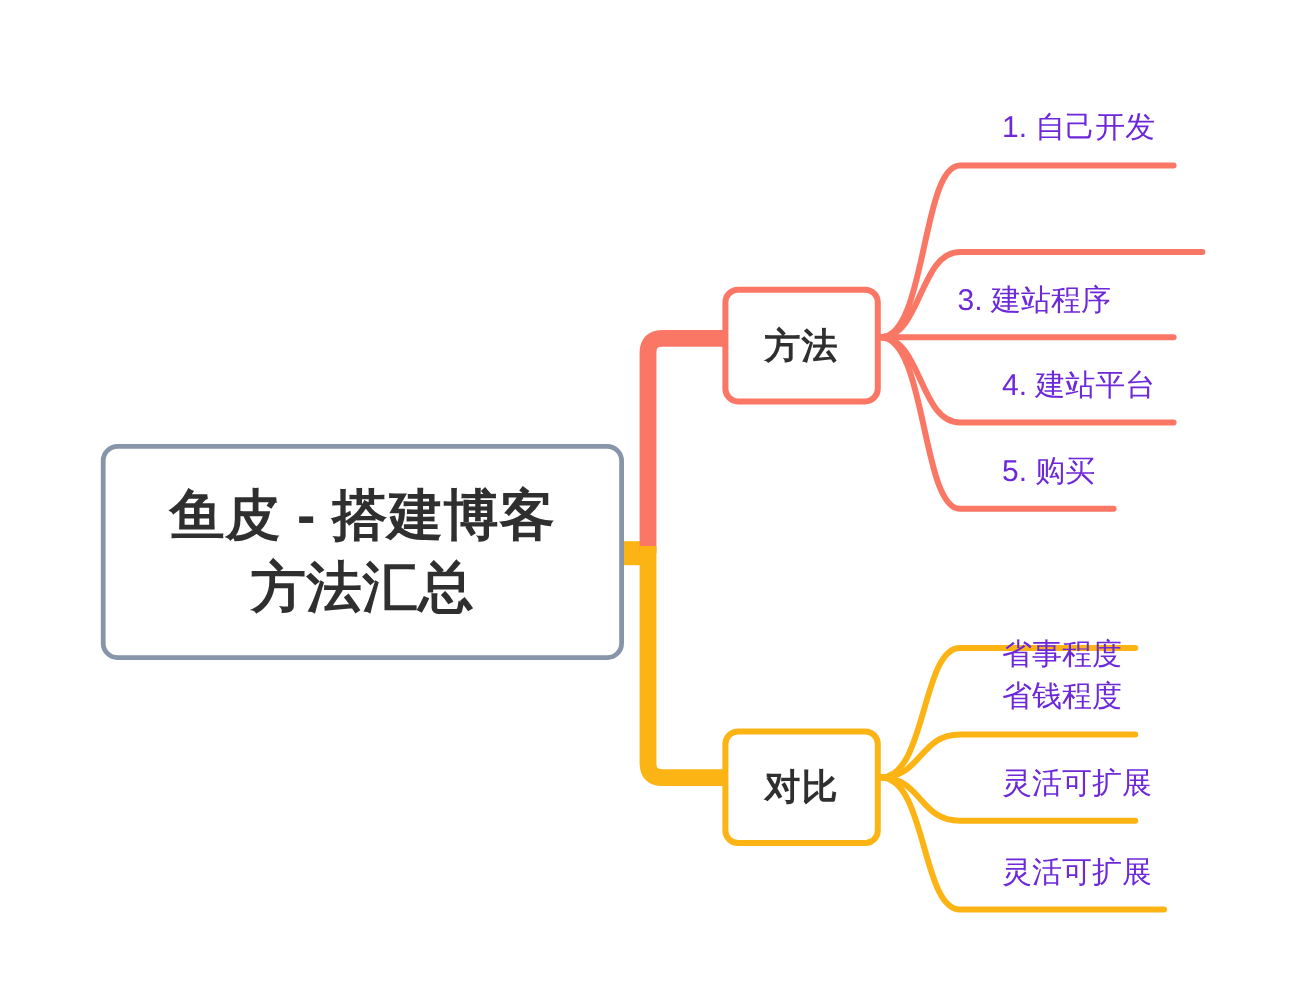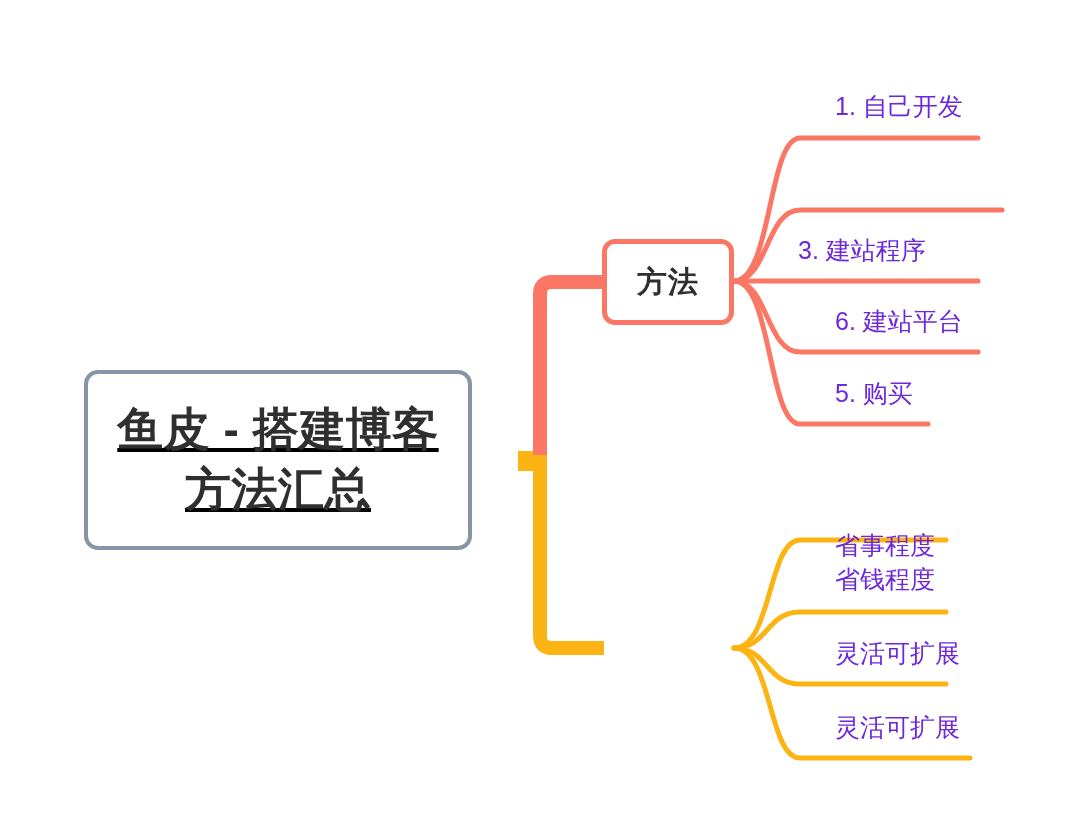--- a/index.html
+++ b/index.html
@@ -30,47 +30,46 @@
     width: 1080px;
     height: 840px;
     overflow: visible;
   }
 
   
   .root-node {
     position: absolute;
     left: 84px;
     top: 370px;
-    width: 388px;
+    width: 436px;
     height: 180px;
     box-sizing: border-box;
     border: 4px solid #8795a8;
     border-radius: 14px;
     background: #ffffff;
     display: flex;
     align-items: center;
     justify-content: center;
     text-align: center;
-    text-decoration: underline;
   }
   .root-label {
     font-size: 46px;
     font-weight: bold;
     color: #2f2f2f;
     line-height: 1.30;
     letter-spacing: 0.5px;
     white-space: pre-line;
   }
 
   
   .branch-node {
     position: absolute;
     box-sizing: border-box;
     width: 132px;
-    height: 86px;
+    height: 98px;
     border-radius: 13px;
     background: #ffffff;
     display: flex;
     align-items: center;
     justify-content: center;
   }
   .branch-label {
     font-size: 30px;
     font-weight: bold;
     color: #2f2f2f;
@@ -123,24 +122,27 @@
 
   <div class="root-node">
     <div class="root-label">鱼皮 - 搭建博客
 方法汇总</div>
   </div>
 
   <div class="branch-node branch-method">
     <span class="branch-label">方法</span>
   </div>
 
+  <div class="branch-node branch-compare">
+    <span class="branch-label">对比</span>
+  </div>
 
   <div class="leaf-label" style="left:835px; top:94px;">1. 自己开发</div>
   <div class="leaf-label" style="left:798px; top:238px;">3. 建站程序</div>
-  <div class="leaf-label" style="left:835px; top:309px;">6. 建站平台</div>
+  <div class="leaf-label" style="left:835px; top:309px;">4. 建站平台</div>
   <div class="leaf-label" style="left:835px; top:381px;">5. 购买</div>
 
   <div class="leaf-label" style="left:835px; top:497px;margin-top:36px;">省事程度</div>
   <div class="leaf-label" style="left:835px; top:569px;font-family:Liberation Mono, monospace;">省钱程度</div>
   <div class="leaf-label" style="left:835px; top:641px;">灵活可扩展</div>
   <div class="leaf-label" style="left:835px; top:715px;">灵活可扩展</div>
 
 </div>
 
 </body></html>

